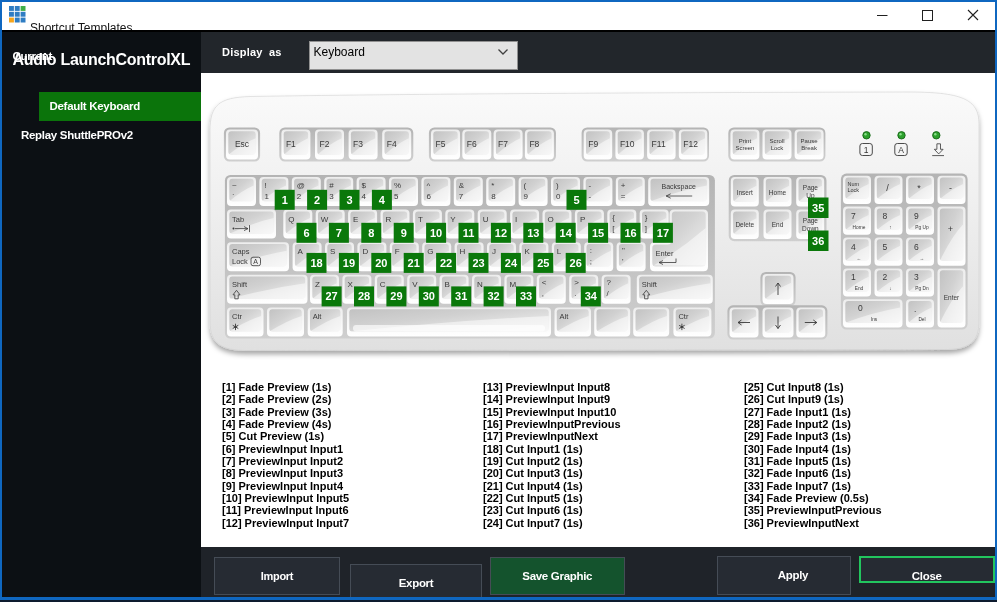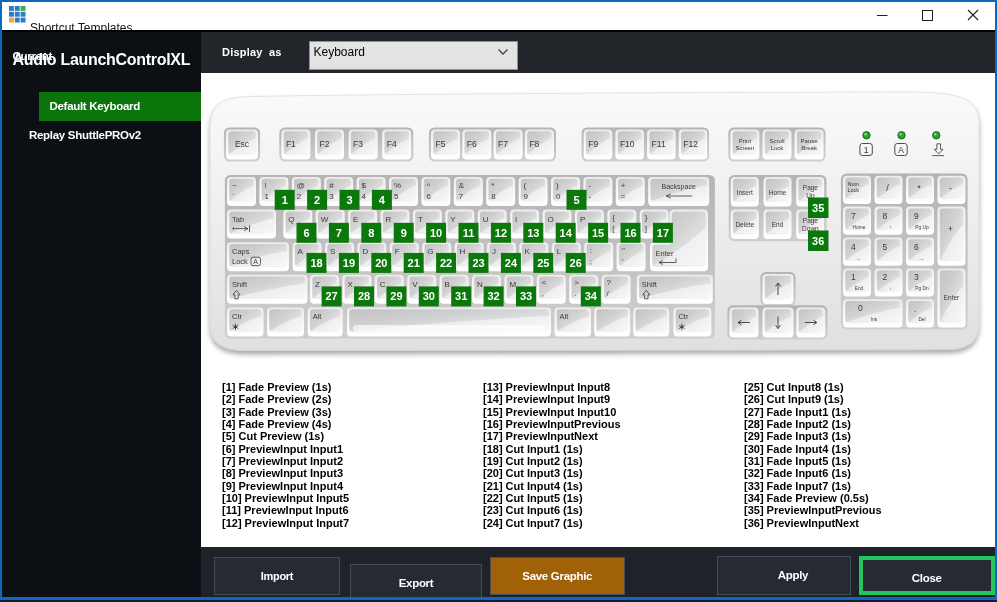--- a/index.html
+++ b/index.html
@@ -20,21 +20,21 @@
 <svg class="abs" style="left:860px;top:2px" width="135" height="28" viewBox="0 0 135 28">
 <path d="M 17 13.5 H 27.5" stroke="#202020" stroke-width="1"></path>
 <rect x="62.5" y="8.5" width="10" height="10" fill="none" stroke="#202020" stroke-width="1"></rect>
 <path d="M 108 8 L 118 18 M 118 8 L 108 18" stroke="#202020" stroke-width="1.1"></path>
 </svg>
 <div class="abs" style="left:2px;top:30px;width:993px;height:1.6px;background:#000000;"></div>
 <div class="abs" style="left:2px;top:31.6px;width:198.5px;height:565.4px;background:#0c1014;"></div>
 <div class="abs" style="left:2px;top:42px;width:198.5px;height:29.55px;color:#fff;font-weight:bold;font-size:11.5px;letter-spacing:-0.3px;line-height:29.55px;"><span style="margin-left:10.5px">Current</span></div>
 <div class="abs" style="left:2px;top:45px;width:239px;height:29.55px;color:#fff;font-weight:bold;font-size:16px;letter-spacing:-0.3px;line-height:29.55px;"><span style="margin-left:10.5px">Audio LaunchControlXL</span></div>
 <div class="abs" style="left:2px;top:91.8px;width:198.5px;height:29.55px;background:#0b740b;color:#fff;font-weight:bold;font-size:11.5px;letter-spacing:-0.3px;line-height:29.55px;margin-left:37px;"><span style="margin-left:10.5px">Default Keyboard</span></div>
-<div class="abs" style="left:2px;top:121.4px;width:198.5px;height:29.55px;color:#fff;font-weight:bold;font-size:11.5px;letter-spacing:-0.3px;line-height:29.55px;"><span style="margin-left:27px">Replay ShuttlePROv2</span></div>
+<div class="abs" style="left:2px;top:121.4px;width:198.5px;height:29.55px;color:#fff;font-weight:bold;font-size:11.5px;letter-spacing:-0.3px;line-height:29.55px;"><span style="margin-left:19px">Replay ShuttlePROv2</span></div>
 <div class="abs" style="left:200.5px;top:31.6px;width:794.5px;height:42px;background:#22262b;"></div>
 <div class="abs" style="left:222px;top:40px;width:120px;font-size:11px;font-weight:bold;color:#fff;letter-spacing:0.2px;line-height:25px;">Display&nbsp; as</div>
 <div class="abs" style="left:309px;top:41px;width:209px;height:29px;background:#e3e3e3;border:1px solid #919191;box-sizing:border-box;">
 <span style="position:absolute;left:3.5px;top:3px;font-size:12px;color:#000;">Keyboard</span>
 <svg style="position:absolute;right:8px;top:6px" width="12" height="8" viewBox="0 0 12 8">
       <path d="M 1.5 1.5 L 6 6 L 10.5 1.5" fill="none" stroke="#404040" stroke-width="1.3"></path>
     </svg>
 </div>
 <div class="abs" style="left:200.5px;top:73.3px;width:794.5px;height:473.9px;background:#ffffff;"></div>
 <svg class="abs" style="left:202px;top:74px" width="793" height="473" viewBox="202 74 793 473">
@@ -623,16 +623,16 @@
     <text x="818.2" y="211.8" font-size="11" text-anchor="middle" fill="#ffffff" font-weight="bold">35</text>
     <rect x="808.0" y="230.5" width="20.5" height="20.5" rx="0" fill="#0a780a"></rect>
     <text x="818.2" y="244.8" font-size="11" text-anchor="middle" fill="#ffffff" font-weight="bold">36</text>
   </svg>
 <div class="abs" style="left:222px;top:381px;font-size:11px;font-weight:bold;color:#000;line-height:12.35px;white-space:nowrap;">[1] Fade Preview (1s)<br>[2] Fade Preview (2s)<br>[3] Fade Preview (3s)<br>[4] Fade Preview (4s)<br>[5] Cut Preview (1s)<br>[6] PreviewInput Input1<br>[7] PreviewInput Input2<br>[8] PreviewInput Input3<br>[9] PreviewInput Input4<br>[10] PreviewInput Input5<br>[11] PreviewInput Input6<br>[12] PreviewInput Input7</div>
 <div class="abs" style="left:483px;top:381px;font-size:11px;font-weight:bold;color:#000;line-height:12.35px;white-space:nowrap;">[13] PreviewInput Input8<br>[14] PreviewInput Input9<br>[15] PreviewInput Input10<br>[16] PreviewInputPrevious<br>[17] PreviewInputNext<br>[18] Cut Input1 (1s)<br>[19] Cut Input2 (1s)<br>[20] Cut Input3 (1s)<br>[21] Cut Input4 (1s)<br>[22] Cut Input5 (1s)<br>[23] Cut Input6 (1s)<br>[24] Cut Input7 (1s)</div>
 <div class="abs" style="left:744px;top:381px;font-size:11px;font-weight:bold;color:#000;line-height:12.35px;white-space:nowrap;">[25] Cut Input8 (1s)<br>[26] Cut Input9 (1s)<br>[27] Fade Input1 (1s)<br>[28] Fade Input2 (1s)<br>[29] Fade Input3 (1s)<br>[30] Fade Input4 (1s)<br>[31] Fade Input5 (1s)<br>[32] Fade Input6 (1s)<br>[33] Fade Input7 (1s)<br>[34] Fade Preview (0.5s)<br>[35] PreviewInputPrevious<br>[36] PreviewInputNext</div>
 <div class="abs" style="left:200.5px;top:546.9px;width:794.5px;height:50.1px;background:#1f2329;"></div>
 <div class="abs" style="left:214px;top:557px;width:126px;height:38px;background:#262b33;border:1px solid #454c56;box-sizing:border-box;color:#fff;font-weight:bold;font-size:11px;letter-spacing:-0.3px;text-align:center;line-height:36px;">Import</div>
 <div class="abs" style="left:350px;top:564px;width:132px;height:38px;background:#262b33;border:1px solid #454c56;box-sizing:border-box;color:#fff;font-weight:bold;font-size:11.5px;letter-spacing:-0.3px;text-align:center;line-height:36px;">Export</div>
-<div class="abs" style="left:490px;top:557px;width:134.5px;height:38px;background:#a16207;border:1px solid #454c56;box-sizing:border-box;color:#fff;font-weight:bold;font-size:11.5px;letter-spacing:-0.3px;text-align:center;line-height:36px;">Save Graphic</div>
+<div class="abs" style="left:490px;top:557px;width:134.5px;height:38px;background:#14532d;border:1px solid #454c56;box-sizing:border-box;color:#fff;font-weight:bold;font-size:11.5px;letter-spacing:-0.3px;text-align:center;line-height:36px;">Save Graphic</div>
 <div class="abs" style="left:717px;top:556px;width:134px;height:39px;background:#262b33;border:1px solid #454c56;box-sizing:border-box;color:#fff;font-weight:bold;font-size:11.5px;letter-spacing:-0.3px;text-align:center;line-height:37px;padding-left:18px;">Apply</div>
-<div class="abs" style="left:859px;top:556px;width:135.5px;height:39px;background:#262b33;border:4px solid #22c55e;box-sizing:border-box;color:#fff;font-weight:bold;font-size:11.5px;letter-spacing:-0.3px;text-align:center;line-height:37px;">Close</div>
+<div class="abs" style="left:859px;top:556px;width:135.5px;height:27px;background:#262b33;border:2px solid #22c55e;box-sizing:border-box;color:#fff;font-weight:bold;font-size:11.5px;letter-spacing:-0.3px;text-align:center;line-height:37px;">Close</div>
 <div class="abs" style="left:0px;top:597px;width:997px;height:3px;background:#0f67c0;"></div>
 <div class="abs" style="left:0px;top:599.5px;width:997px;height:2.5px;background:#0d1b2e;"></div>
 </body></html>

